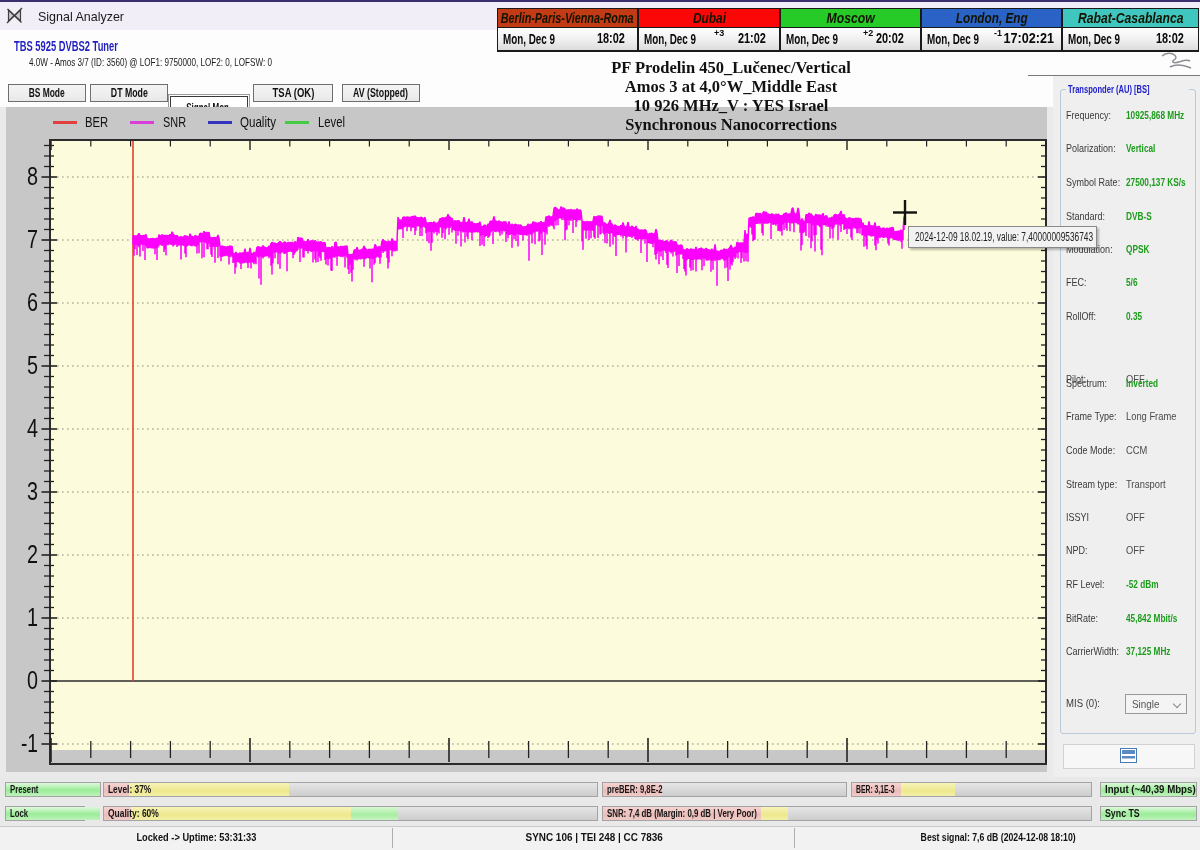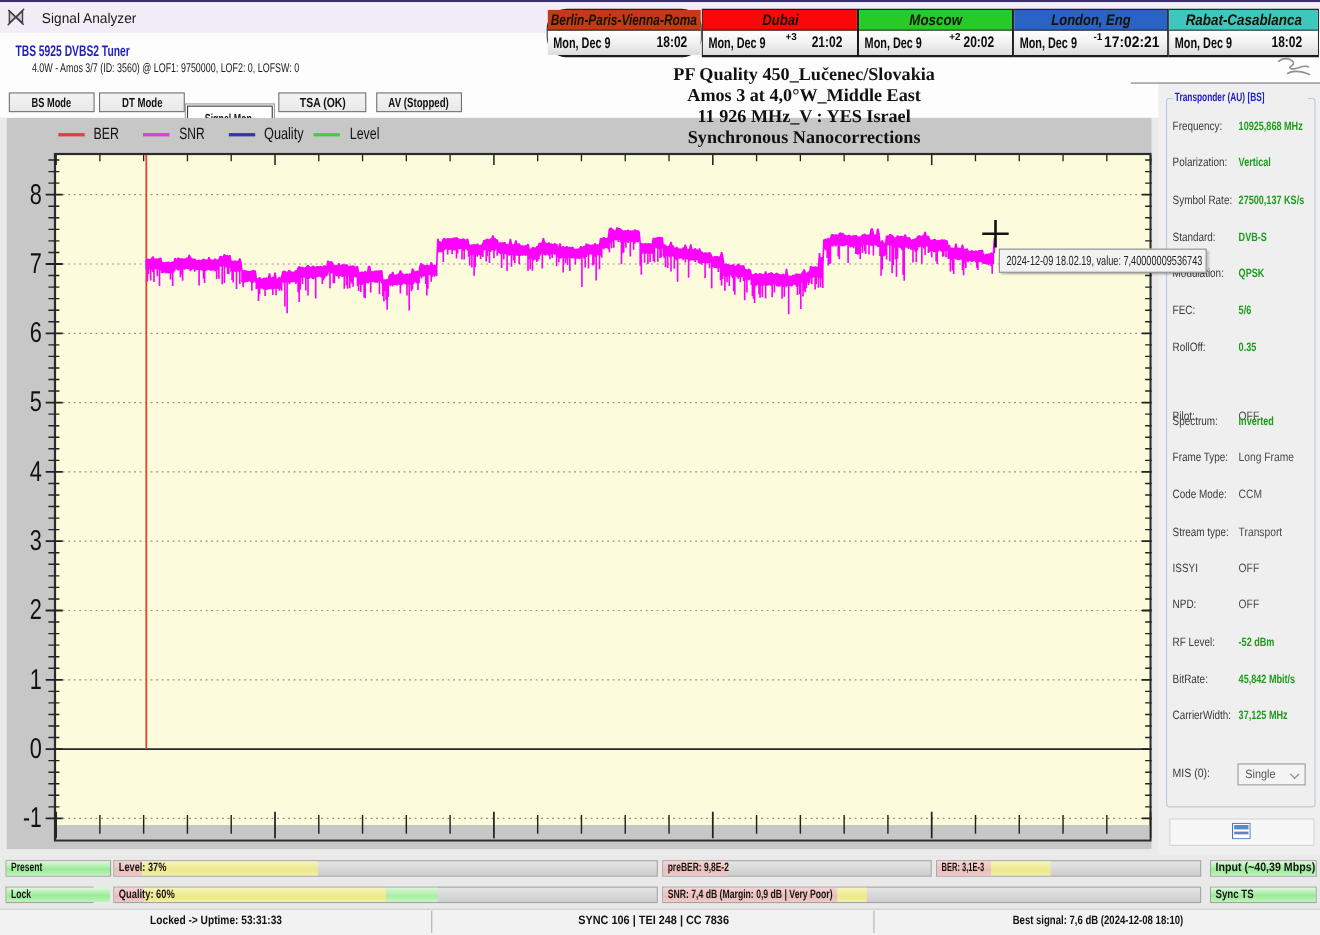--- a/index.html
+++ b/index.html
@@ -54,23 +54,23 @@
 <div class="abs" id="titlebar"></div>
 <svg class="abs" style="left:6px;top:7px;" width="17" height="17" viewBox="0 0 17 17">
     <path d="M2.5 3 L8.5 8.5 L2.5 14 Z M14.5 3 L8.5 8.5 L14.5 14 Z" stroke="#3f3f3f" stroke-width="1.2" fill="#c9c9cf"></path>
     <path d="M1 16 L16 1 M1.5 2 L15.5 15.5" stroke="#3f3f3f" stroke-width="1.3"></path>
   </svg>
 <div class="abs" id="titletext"><span style="display:inline-block;transform:scaleX(0.96);transform-origin:0 50%;white-space:nowrap;">Signal Analyzer</span></div>
 
 <div class="abs" id="tbs"><span style="display:inline-block;transform:scaleX(0.669);transform-origin:0 50%;white-space:nowrap;">TBS 5925 DVBS2 Tuner</span></div>
 <div class="abs" id="tbs2"><span style="display:inline-block;transform:scaleX(0.704);transform-origin:0 50%;white-space:nowrap;">4.0W - Amos 3/7 (ID: 3560) @ LOF1: 9750000, LOF2: 0, LOFSW: 0</span></div>
 
-<div class="serif" style="top:58px;">PF Quality 450_Lučenec/Slovakia</div>
+<div class="serif" style="top:58px;">PF Prodelin 450_Lučenec/Vertical</div>
 <div class="serif" style="top:77px;">Amos 3 at 4,0°W_Middle East</div>
-<div class="serif" style="top:96px;">11 926 MHz_V : YES Israel</div>
+<div class="serif" style="top:96px;">10 926 MHz_V : YES Israel</div>
 <div class="serif" style="top:115px;">Synchronous Nanocorrections</div>
 
 <div class="btn" style="left:8px;width:78px;">
     <span style="display:inline-block;transform:scaleX(0.702);transform-origin:50% 50%;white-space:nowrap;">BS Mode</span>
   </div>
 <div class="btn" style="left:90px;width:78px;">
     <span style="display:inline-block;transform:scaleX(0.73);transform-origin:50% 50%;white-space:nowrap;">DT Mode</span>
   </div>
 <div class="btn active" style="left:170px;width:78px;">
     <span style="display:inline-block;transform:scaleX(0.669);transform-origin:50% 50%;white-space:nowrap;">Signal Mon.</span>
@@ -367,21 +367,21 @@
 <svg class="abs" style="left:1120px;top:748px;" width="17" height="15" viewBox="0 0 17 15">
     <rect x="0.5" y="0.5" width="16" height="14" fill="#FFF" stroke="#4a7ab5" stroke-width="1"></rect>
     <rect x="2" y="2" width="13" height="4" fill="#5b8ac2"></rect>
     <rect x="2" y="8" width="13" height="2.5" fill="#5b8ac2"></rect>
   </svg>
 
 <svg class="abs" style="left:1160px;top:51px;" width="34" height="21" viewBox="0 0 34 21">
     <path d="M2 5 C6 1.5, 12 1.5, 15 4.5 C19 8.5, 9 10, 14 11.5 C18 12.8, 25 7, 30 10 M10 16 C16 12.5, 24 14, 31 17" stroke="#8f8f98" stroke-width="1.5" fill="none"></path>
   </svg>
 
-<div class="clk" style="left:497px;width:141px;border-radius:18px;">
+<div class="clk" style="left:497px;width:141px;">
 <div class="chead" style="background:#C23B14;">
       <span style="display:inline-block;transform:scaleX(0.772);transform-origin:50% 50%;white-space:nowrap;">Berlin-Paris-Vienna-Roma</span>
     </div>
 <div class="cbody">
       <span class="cdate"><span style="display:inline-block;transform:scaleX(0.704);transform-origin:0 50%;white-space:nowrap;">Mon, Dec 9</span></span>
       <span class="ctime" style="right:12px;"><span style="display:inline-block;transform:scaleX(0.78);transform-origin:100% 50%;white-space:nowrap;">18:02</span></span>
     </div>
 </div>
 <div class="clk" style="left:638px;width:142px;">
 <div class="chead" style="background:#FB0707;">

